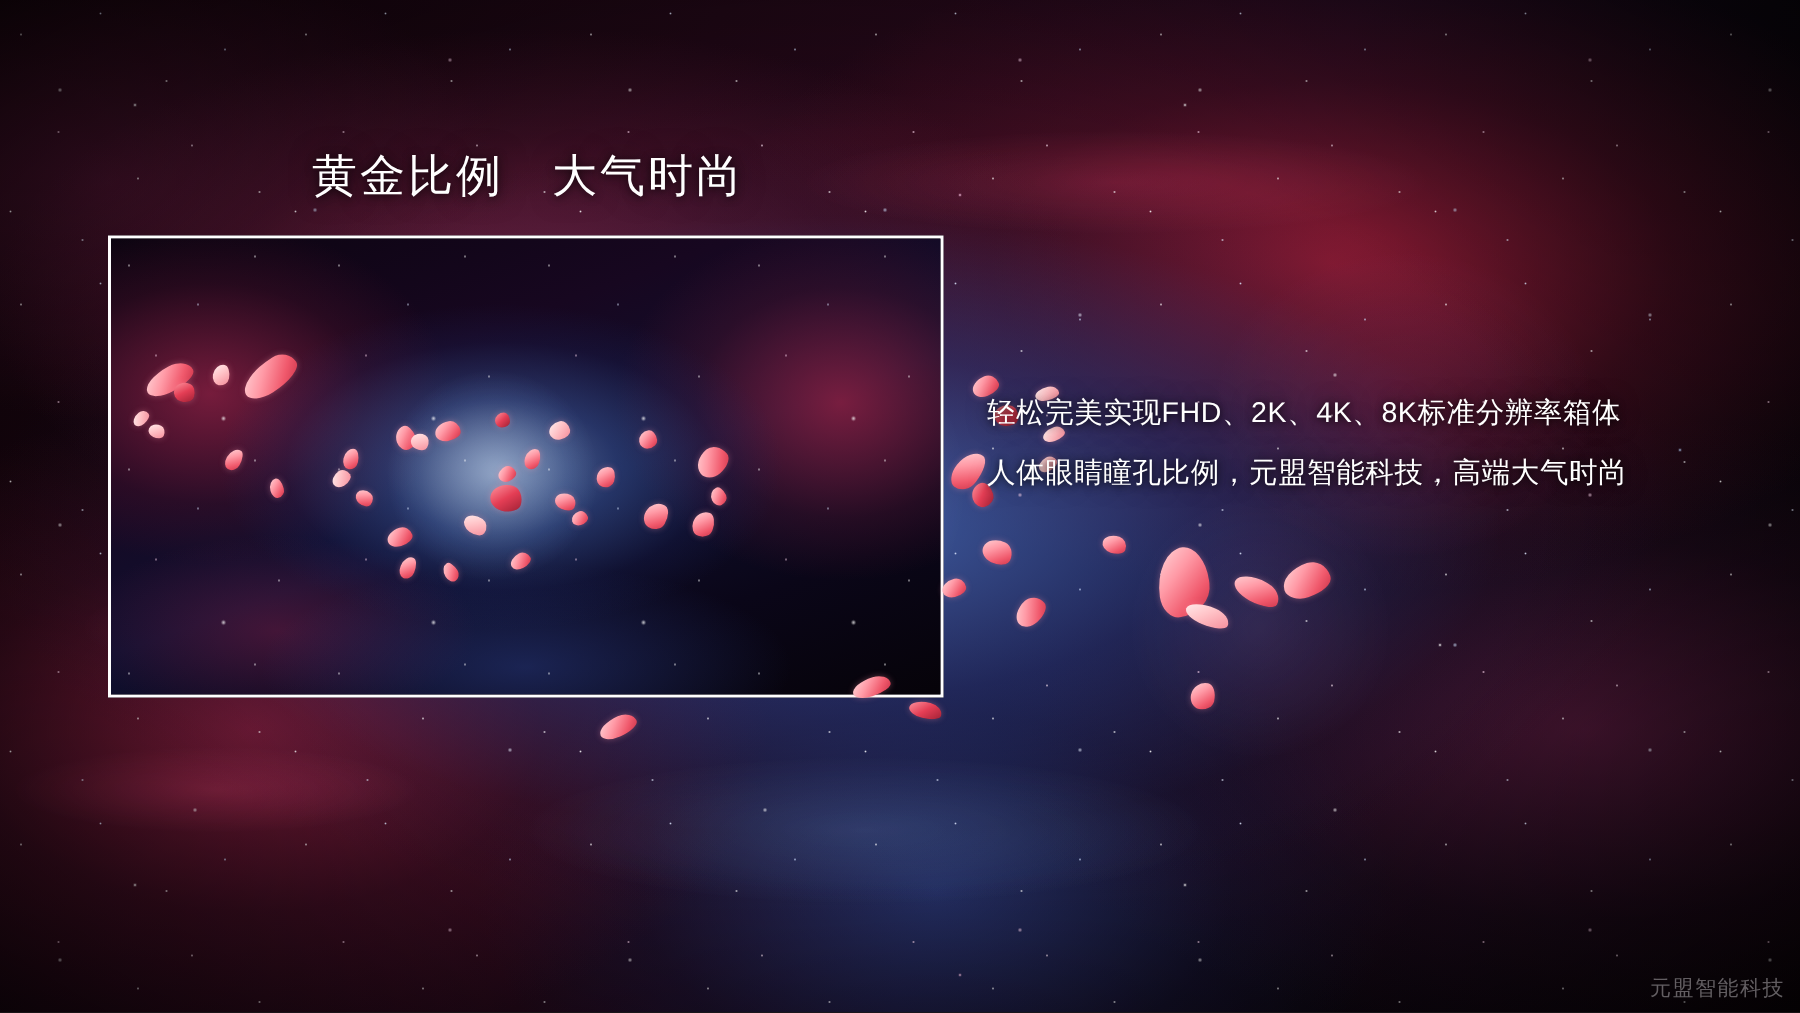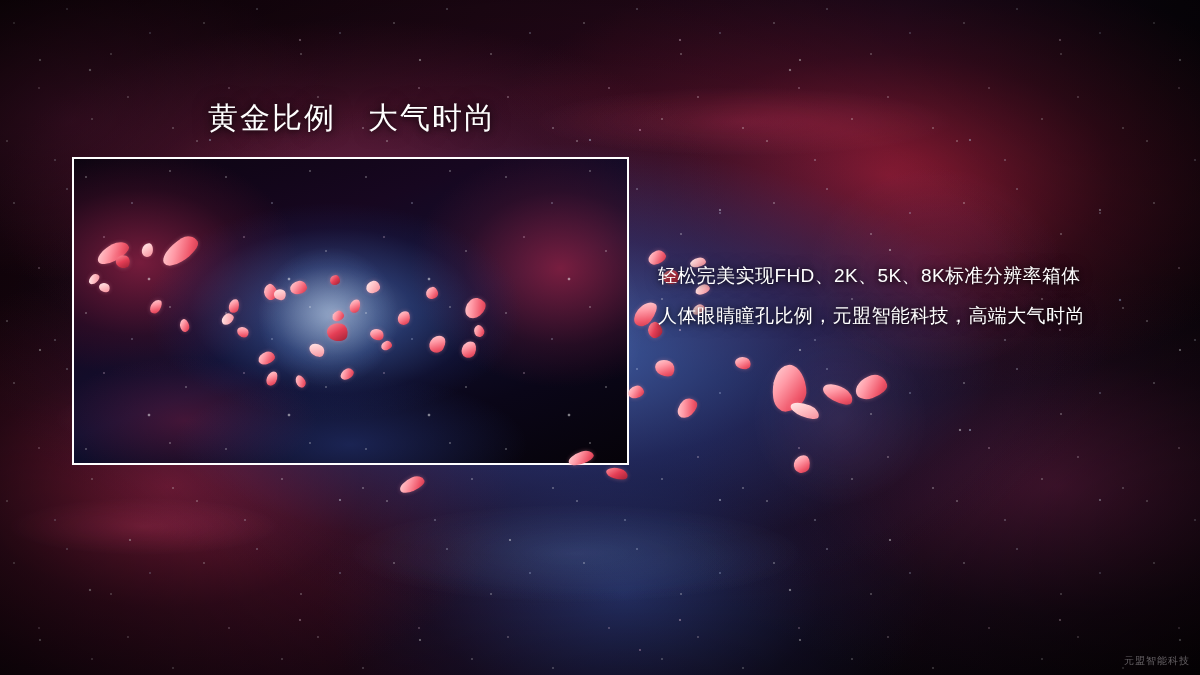--- a/index.html
+++ b/index.html
@@ -186,21 +186,21 @@
     white-space: nowrap;
     letter-spacing: 0.4px;
     text-shadow: 0 1px 5px rgba(0,0,0,0.8), 0 0 14px rgba(0,0,0,0.55);
   }
 
   
   #watermark {
     position: absolute;
     right: 10px;
     bottom: 7px;
-    font-size: 10px;
+    font-size: 14px;
     color: rgba(190,185,190,0.5);
     letter-spacing: 1px;
   }
 </style>
 </head>
 <body>
 
 <div id="slide">
 
   <div class="bg-layer" id="bg-base"></div>
@@ -267,19 +267,19 @@
   <div class="petal" style="left:772px; top:365px; width:34px; height:46px; transform:rotate(-8deg); border-radius:60% 45% 70% 35% / 70% 55% 45% 35%;"></div>
   <div class="petal pale" style="left:790px; top:404px; width:30px; height:13px; transform:rotate(22deg);"></div>
   <div class="petal" style="left:822px; top:386px; width:32px; height:16px; transform:rotate(28deg);"></div>
   <div class="petal" style="left:855px; top:376px; width:32px; height:22px; transform:rotate(-18deg); border-radius:65% 40% 60% 45% / 60% 60% 40% 45%;"></div>
   <div class="petal" style="left:794px; top:455px; width:16px; height:18px; transform:rotate(12deg);"></div>
   <div class="petal" style="left:568px; top:452px; width:26px; height:12px; transform:rotate(-18deg);"></div>
   <div class="petal deep" style="left:606px; top:468px; width:22px; height:11px; transform:rotate(14deg);"></div>
   <div class="petal" style="left:399px; top:478px; width:26px; height:13px; transform:rotate(-24deg);"></div>
 
   <div id="body-text">
-    <div class="line">轻松完美实现FHD、2K、5K、8K标准分辨率箱体</div>
+    <div class="line">轻松完美实现FHD、2K、4K、8K标准分辨率箱体</div>
     <div class="line">人体眼睛瞳孔比例，元盟智能科技，高端大气时尚</div>
   </div>
 
   <div id="watermark">元盟智能科技</div>
 
 </div>
 
 </body></html>

